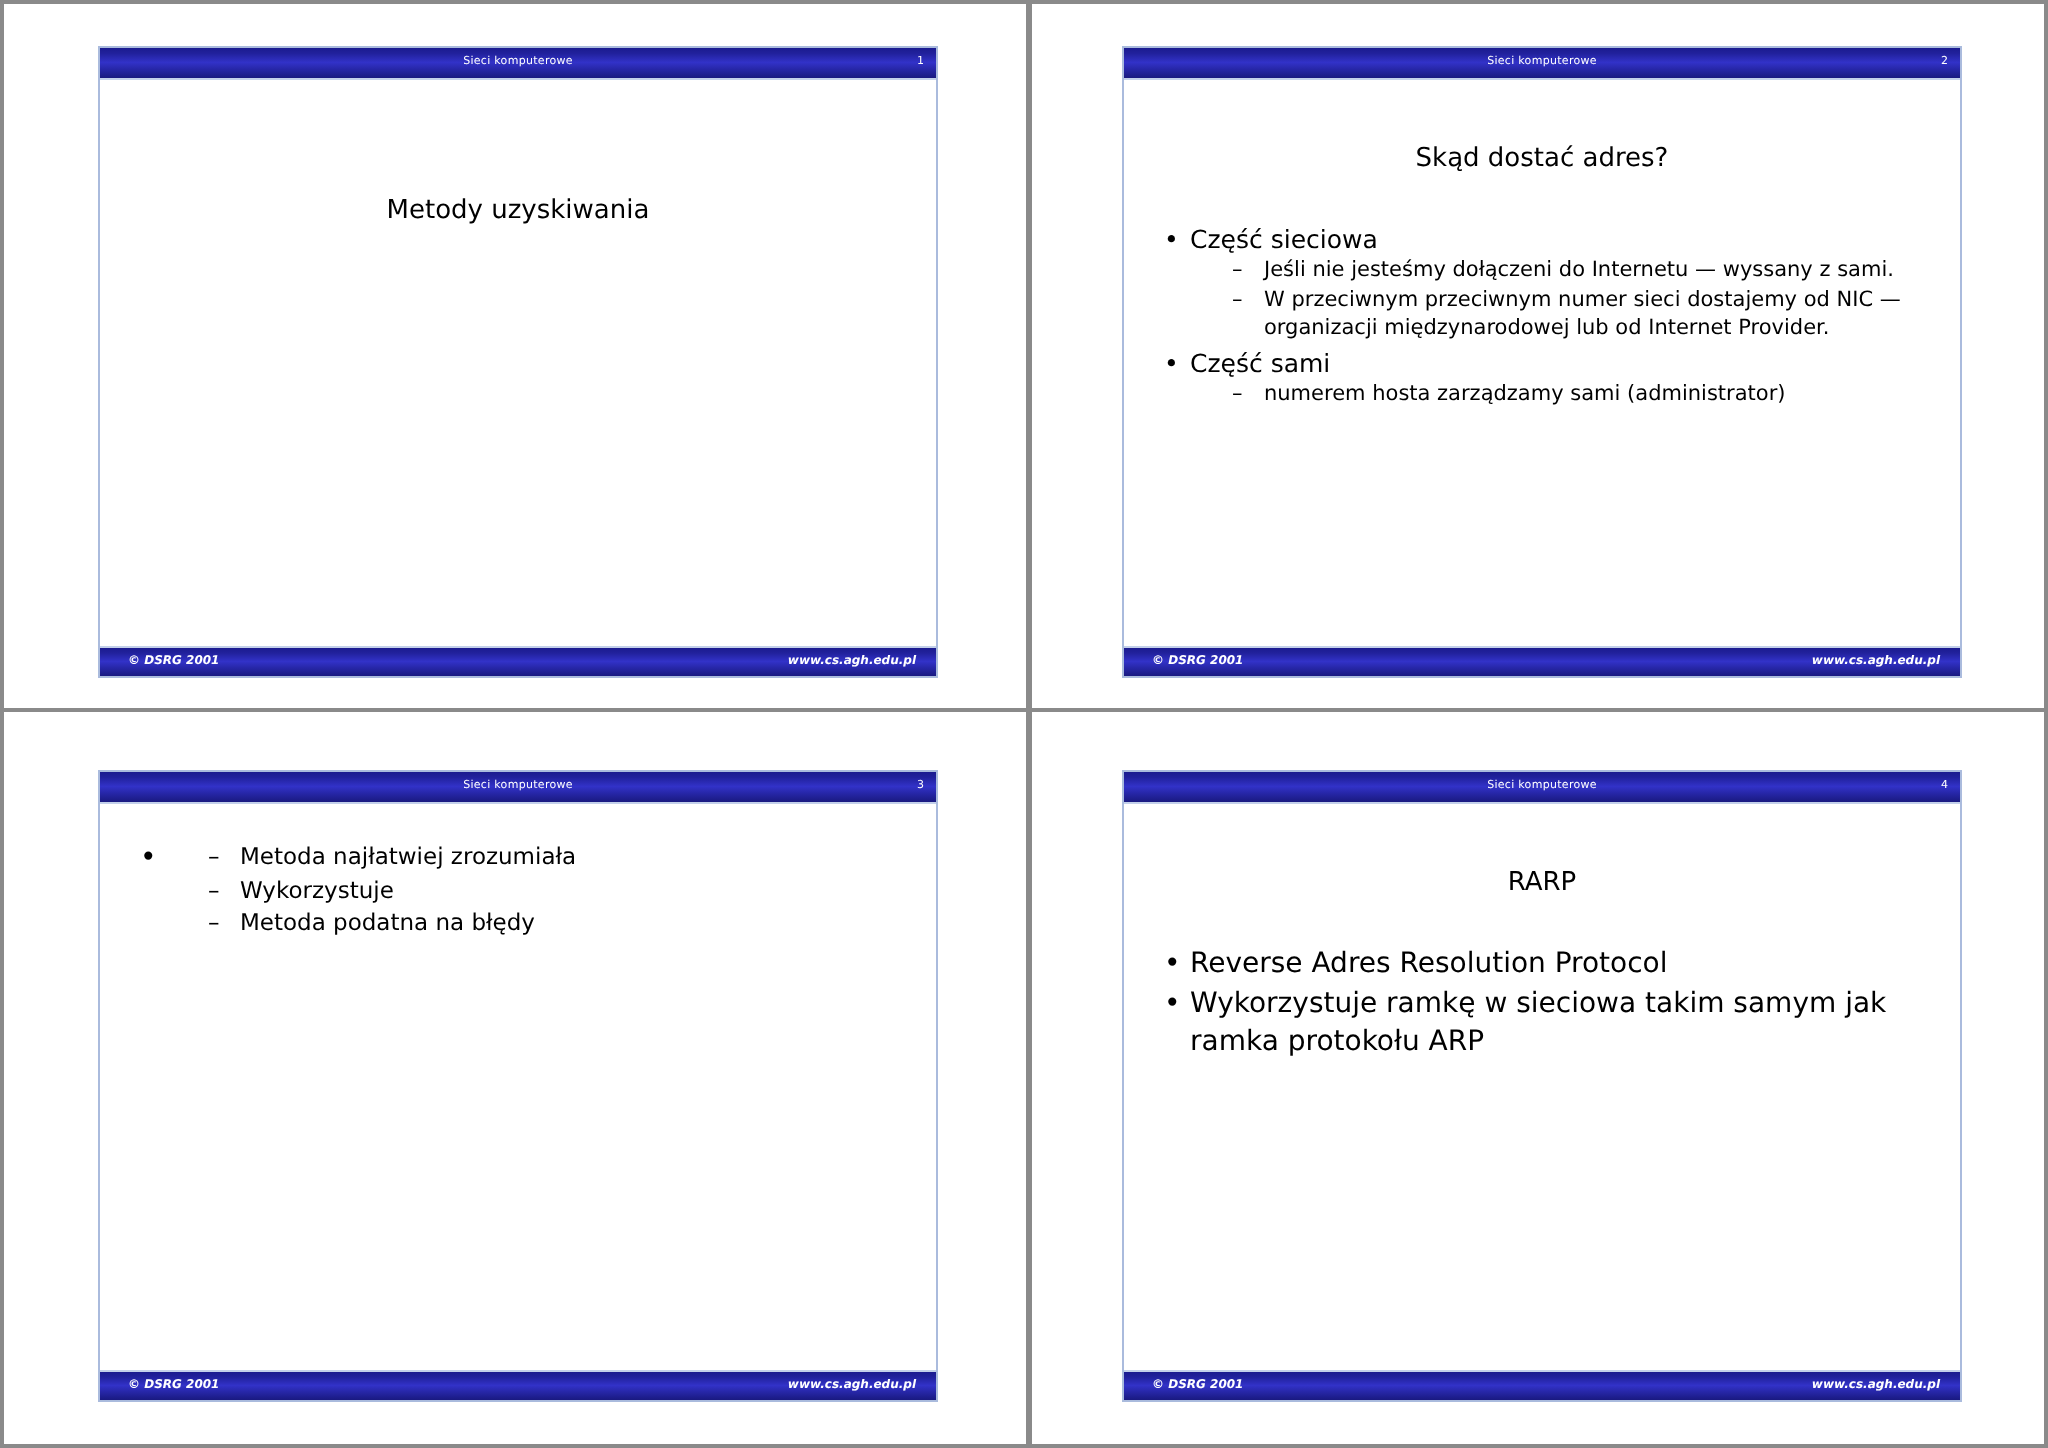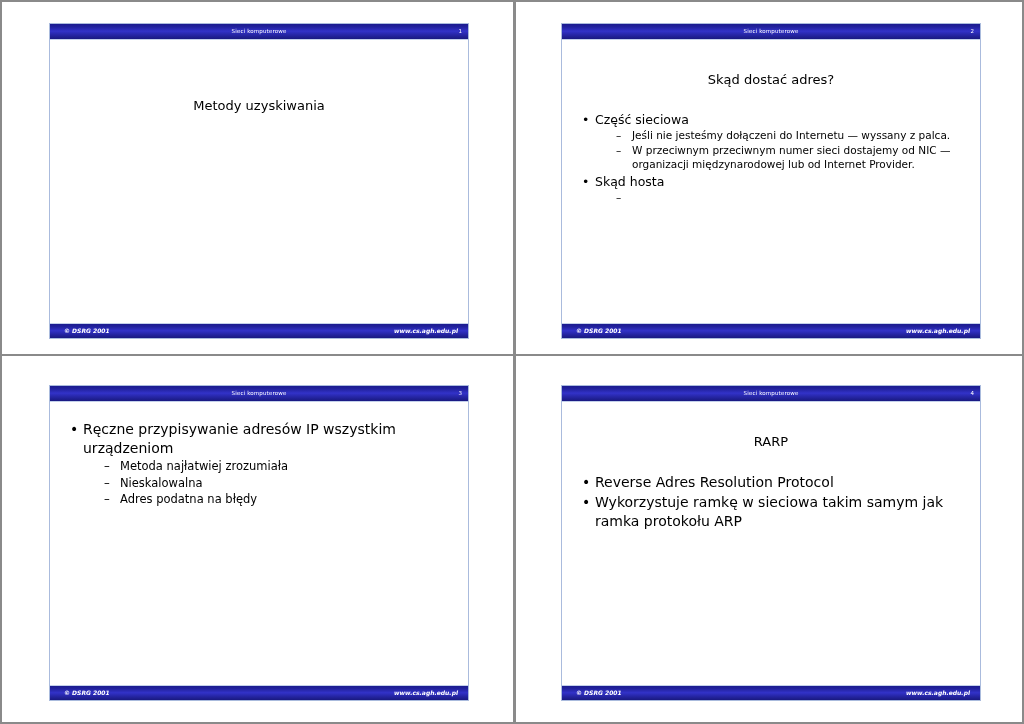--- a/index.html
+++ b/index.html
@@ -237,34 +237,35 @@
         <div class="slide-title">
           <span>Skąd dostać adres?</span>
         </div>
         <ul class="bullets b1-wrap">
           <li class="b1">
             <span class="mark">•</span>
             <span>Część sieciowa</span>
             <ul class="sub">
               <li class="b2">
                 <span class="mark">–</span>
-                <span>Jeśli nie jesteśmy dołączeni do Internetu — wyssany z palca.</span>
+                <span>Jeśli nie jesteśmy dołączeni do Internetu — wyssany z sami.</span>
               </li>
               <li class="b2">
                 <span class="mark">–</span>
                 <span>W przeciwnym przeciwnym numer sieci dostajemy od NIC — organizacji międzynarodowej lub od Internet Provider.</span>
               </li>
             </ul>
           </li>
           <li class="b1">
             <span class="mark">•</span>
-            <span>Skąd hosta</span>
+            <span>Część sami</span>
             <ul class="sub">
               <li class="b2">
                 <span class="mark">–</span>
+                <span>numerem hosta zarządzamy sami (administrator)</span>
               </li>
             </ul>
           </li>
         </ul>
       </div>
       <div class="slide-footer">
         <div class="ftr-left">© DSRG 2001</div>
         <div class="ftr-right">www.cs.agh.edu.pl</div>
       </div>
     </div>
@@ -273,33 +274,32 @@
   <div class="quad q3">
     <div class="slide content-slide big">
       <div class="slide-header">
         <div class="hdr-title">Sieci komputerowe</div>
         <div class="hdr-num">3</div>
       </div>
       <div class="slide-body">
         <ul class="bullets b1-wrap">
           <li class="b1">
             <span class="mark">•</span>
-            <span>Ręczne przypisywanie adresów IP wszystkim urządzeniom</span>
             <ul class="sub">
               <li class="b2">
                 <span class="mark">–</span>
                 <span>Metoda najłatwiej zrozumiała</span>
               </li>
               <li class="b2">
                 <span class="mark">–</span>
-                <span>Nieskalowalna</span>
-              </li>
-              <li class="b2">
-                <span class="mark">–</span>
-                <span>Adres podatna na błędy</span>
+                <span>Wykorzystuje</span>
+              </li>
+              <li class="b2">
+                <span class="mark">–</span>
+                <span>Metoda podatna na błędy</span>
               </li>
             </ul>
           </li>
         </ul>
       </div>
       <div class="slide-footer">
         <div class="ftr-left">© DSRG 2001</div>
         <div class="ftr-right">www.cs.agh.edu.pl</div>
       </div>
     </div>

